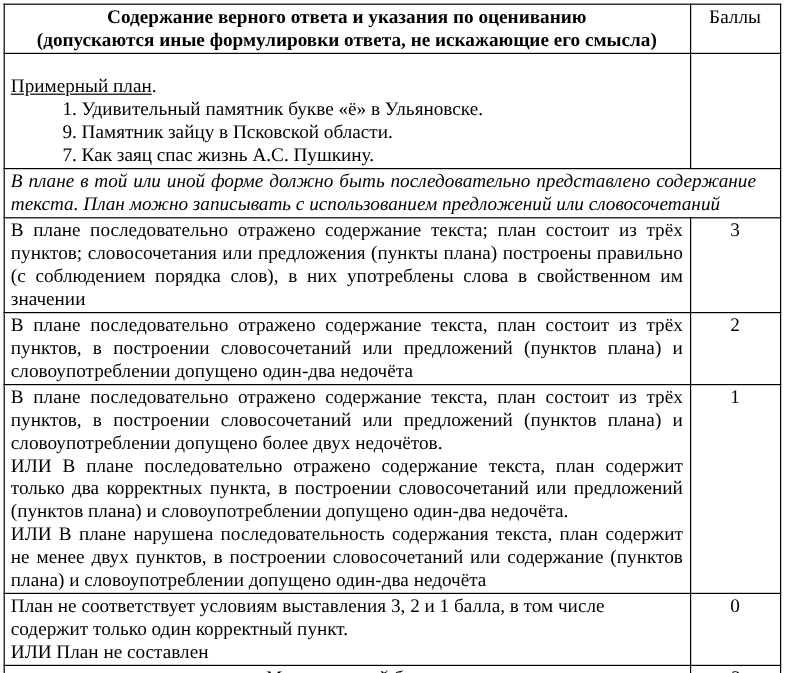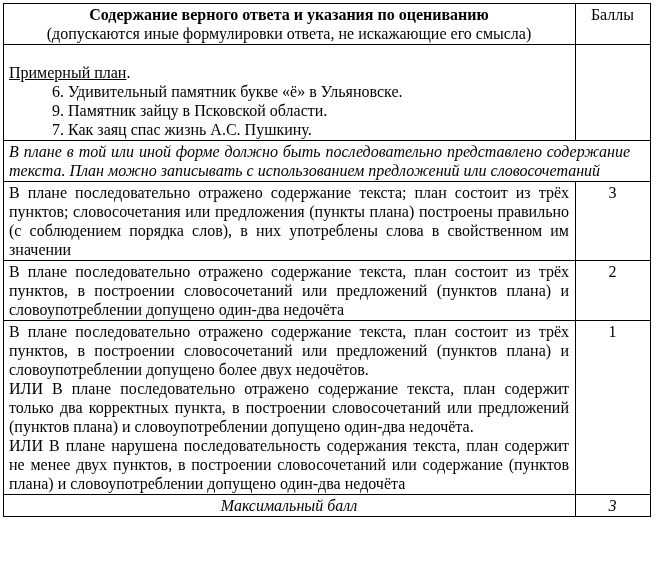--- a/index.html
+++ b/index.html
@@ -11,21 +11,21 @@
       line-height: 19px;
     }
     .tbl td {
       border: 1.2px solid #000; vertical-align: top;
       padding: 1px 6px 1px 5px;
     }
     .col-main { width: 572px; }
     .col-score { width: 75px; }
     .hdr-main { text-align: center; padding-top: 3px; padding-bottom: 3px; }
     .hdr-title { font-weight: bold; display: block; }
-    .hdr-sub { display: block; }
+    .hdr-sub { display: block; font-weight: bold; }
     .hdr-score { text-align: center; font-weight: normal; vertical-align: top; padding-top: 3px; }
     .plan-cap { text-decoration: underline; }
     .plan-list { margin: 0; padding: 0 0 0 0; list-style: none; }
     .plan-list li { padding-left: 43px; }
     .italic-note { font-style: italic; }
     .just { text-align: justify; }
     .score { text-align: center; }
     .max-label { text-align: center; font-style: italic; }
     .max-val { text-align: center; font-style: italic; }
     .line { display: block; }
@@ -43,21 +43,21 @@
     <td class="hdr-main">
       <span class="hdr-title">Содержание верного ответа и указания по оцениванию</span>
       <span class="hdr-sub">(допускаются иные формулировки ответа, не искажающие его смысла)</span>
     </td>
     <td class="hdr-score">Баллы</td>
   </tr>
   <tr style="height:78px;">
     <td style="padding-top:18px;">
       <span class="line"><span class="plan-cap">Примерный план</span><span>.</span></span>
       <ul class="plan-list">
-        <li>6. Удивительный памятник букве «ё» в Ульяновске.</li>
+        <li>1. Удивительный памятник букве «ё» в Ульяновске.</li>
         <li>9. Памятник зайцу в Псковской области.</li>
         <li>7. Как заяц спас жизнь А.С. Пушкину.</li>
       </ul>
     </td>
     <td></td>
   </tr>
   <tr>
     <td colspan="2" class="italic-note just" style="padding-right:20px;">В плане в той или иной форме должно быть последовательно представлено содержание текста. План можно записывать с использованием предложений или словосочетаний</td>
   </tr>
   <tr>
@@ -74,17 +74,24 @@
   </tr>
   <tr>
     <td class="just">
       <span class="line">В плане последовательно отражено содержание текста, план состоит из трёх пунктов, в построении словосочетаний или предложений (пунктов плана) и словоупотреблении допущено более двух недочётов.</span>
       <span class="line">ИЛИ В плане последовательно отражено содержание текста, план содержит только два корректных пункта, в построении словосочетаний или предложений (пунктов плана) и словоупотреблении допущено один-два недочёта.</span>
       <span class="line">ИЛИ В плане нарушена последовательность содержания текста, план содержит не менее двух пунктов, в построении словосочетаний или содержание (пунктов плана) и словоупотреблении допущено один-два недочёта</span>
     </td>
     <td class="score">1</td>
   </tr>
   <tr>
+    <td>
+      <span class="line">План не соответствует условиям выставления 3, 2 и 1 балла, в том числе содержит только один корректный пункт.</span>
+      <span class="line">ИЛИ План не составлен</span>
+    </td>
+    <td class="score">0</td>
+  </tr>
+  <tr>
     <td class="max-label">Максимальный балл</td>
     <td class="max-val">3</td>
   </tr>
 </tbody>
   </table>
 
 </body></html>

